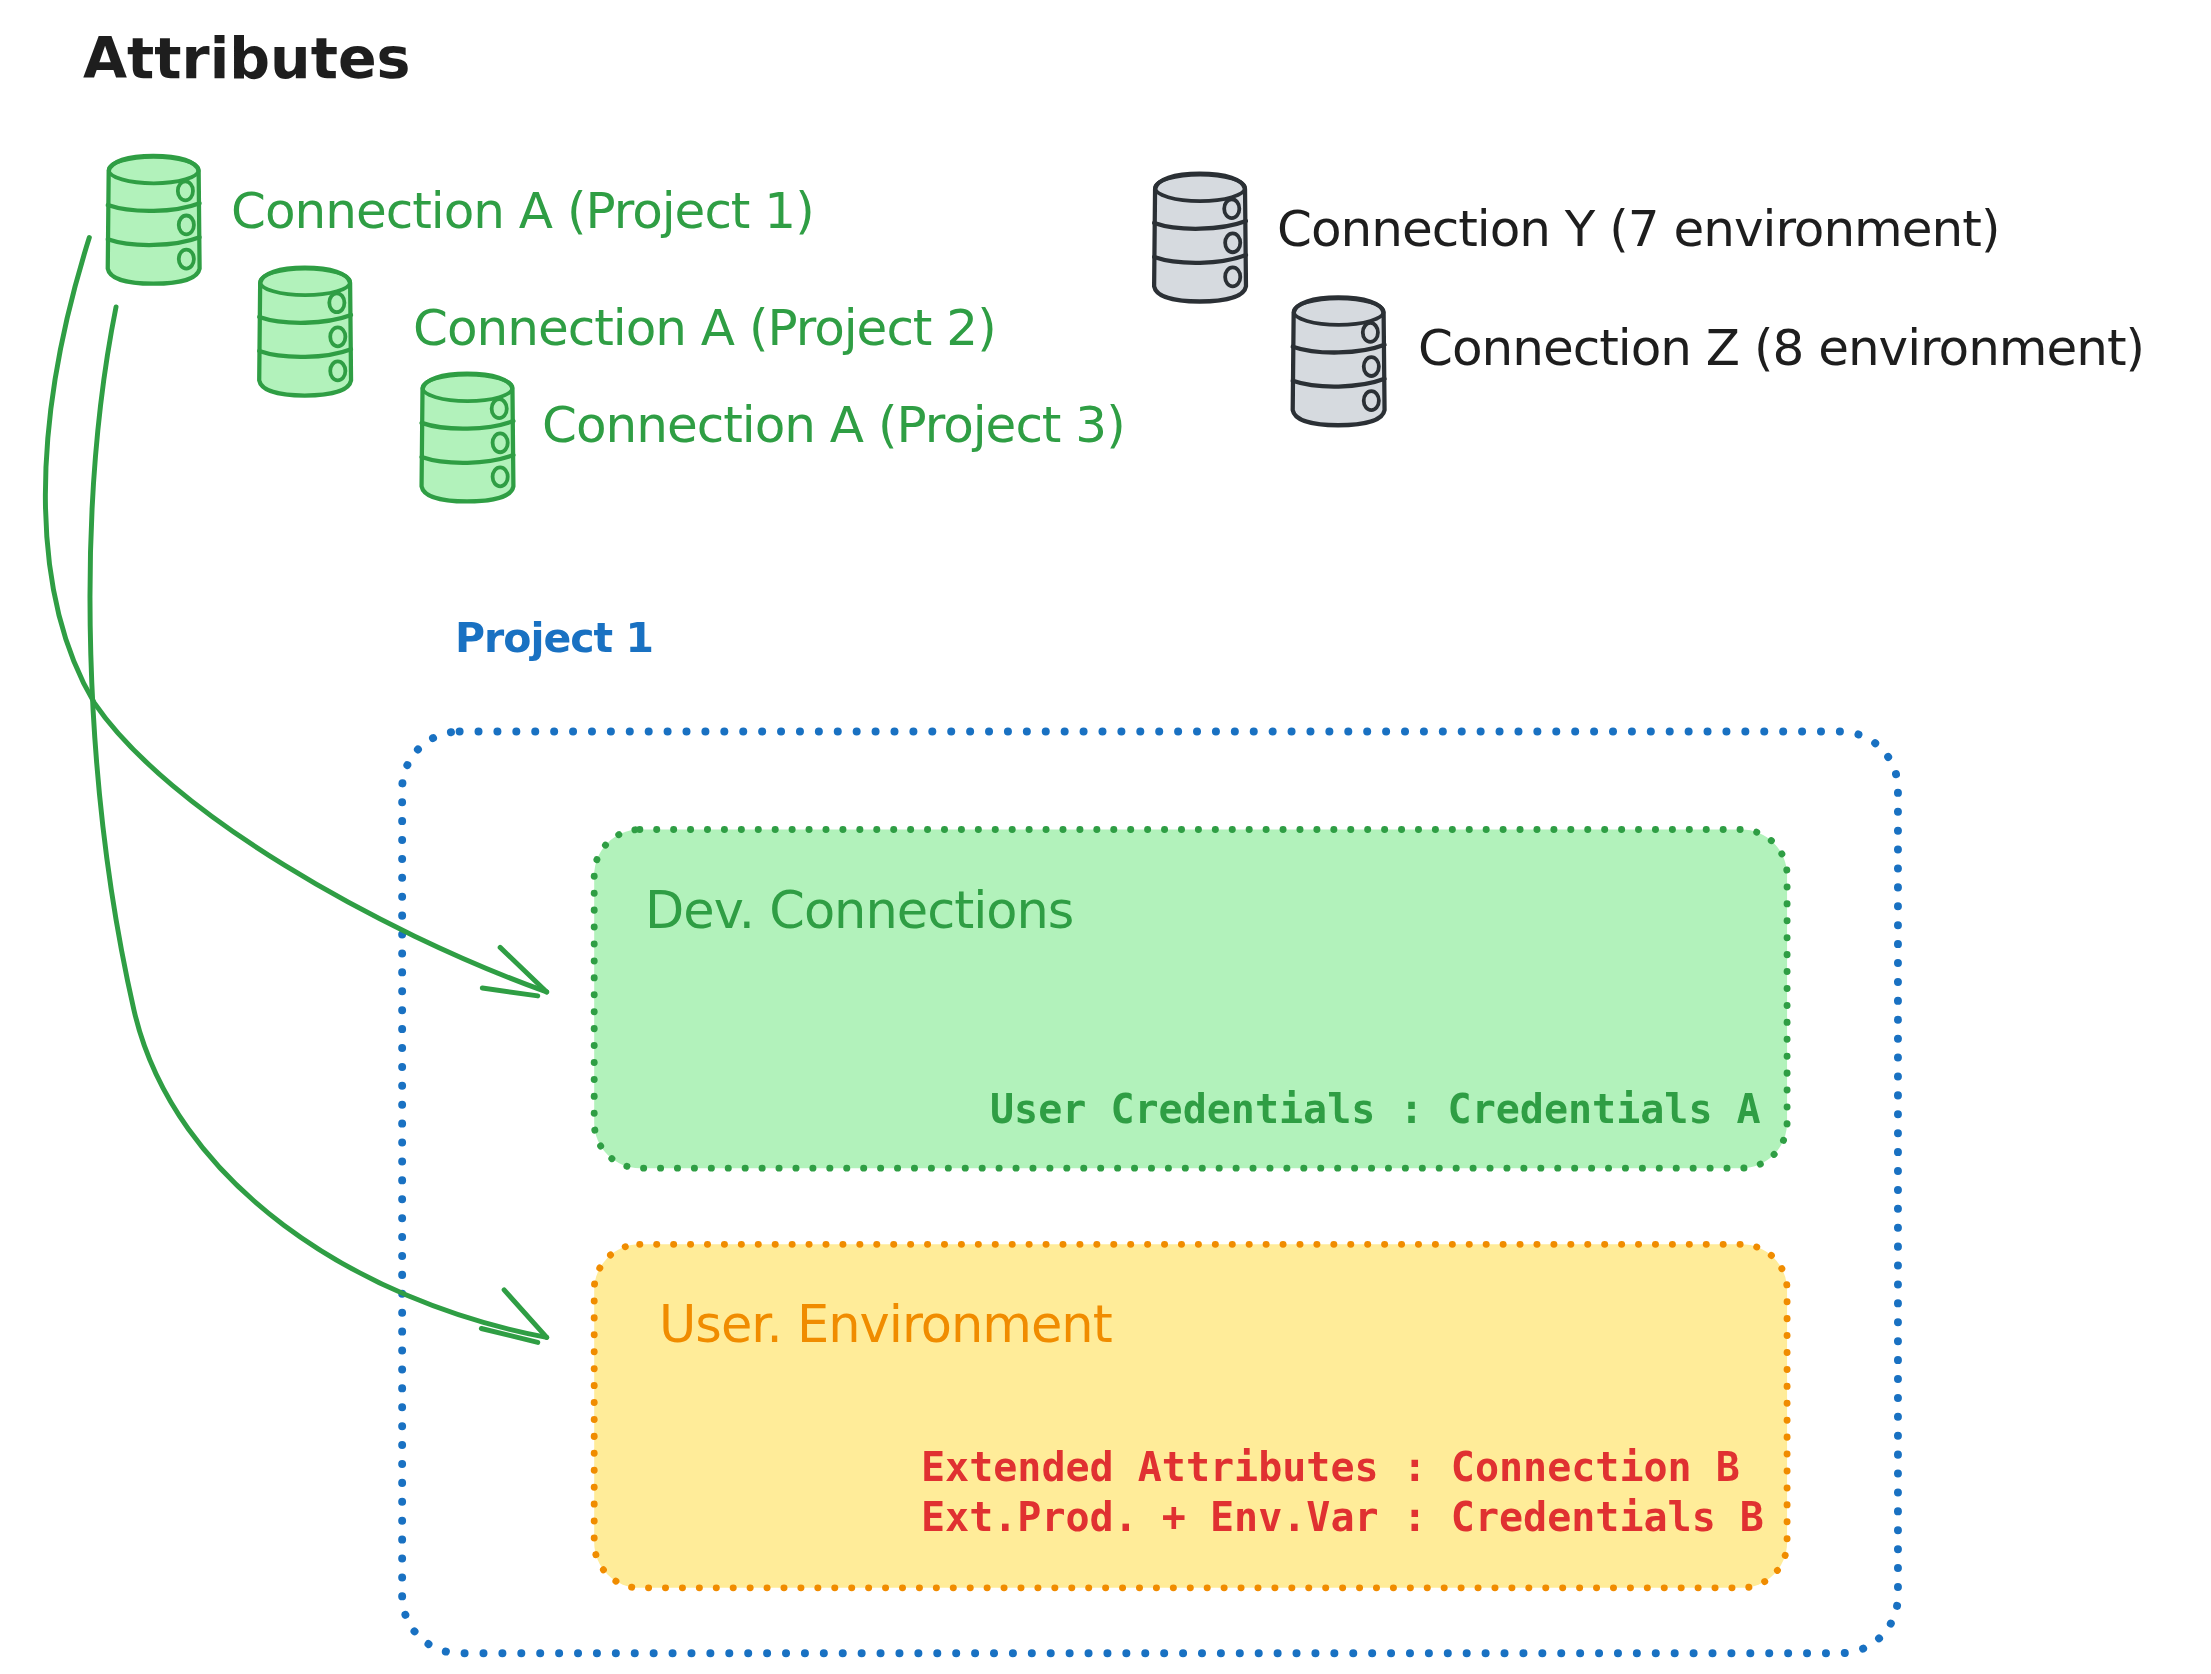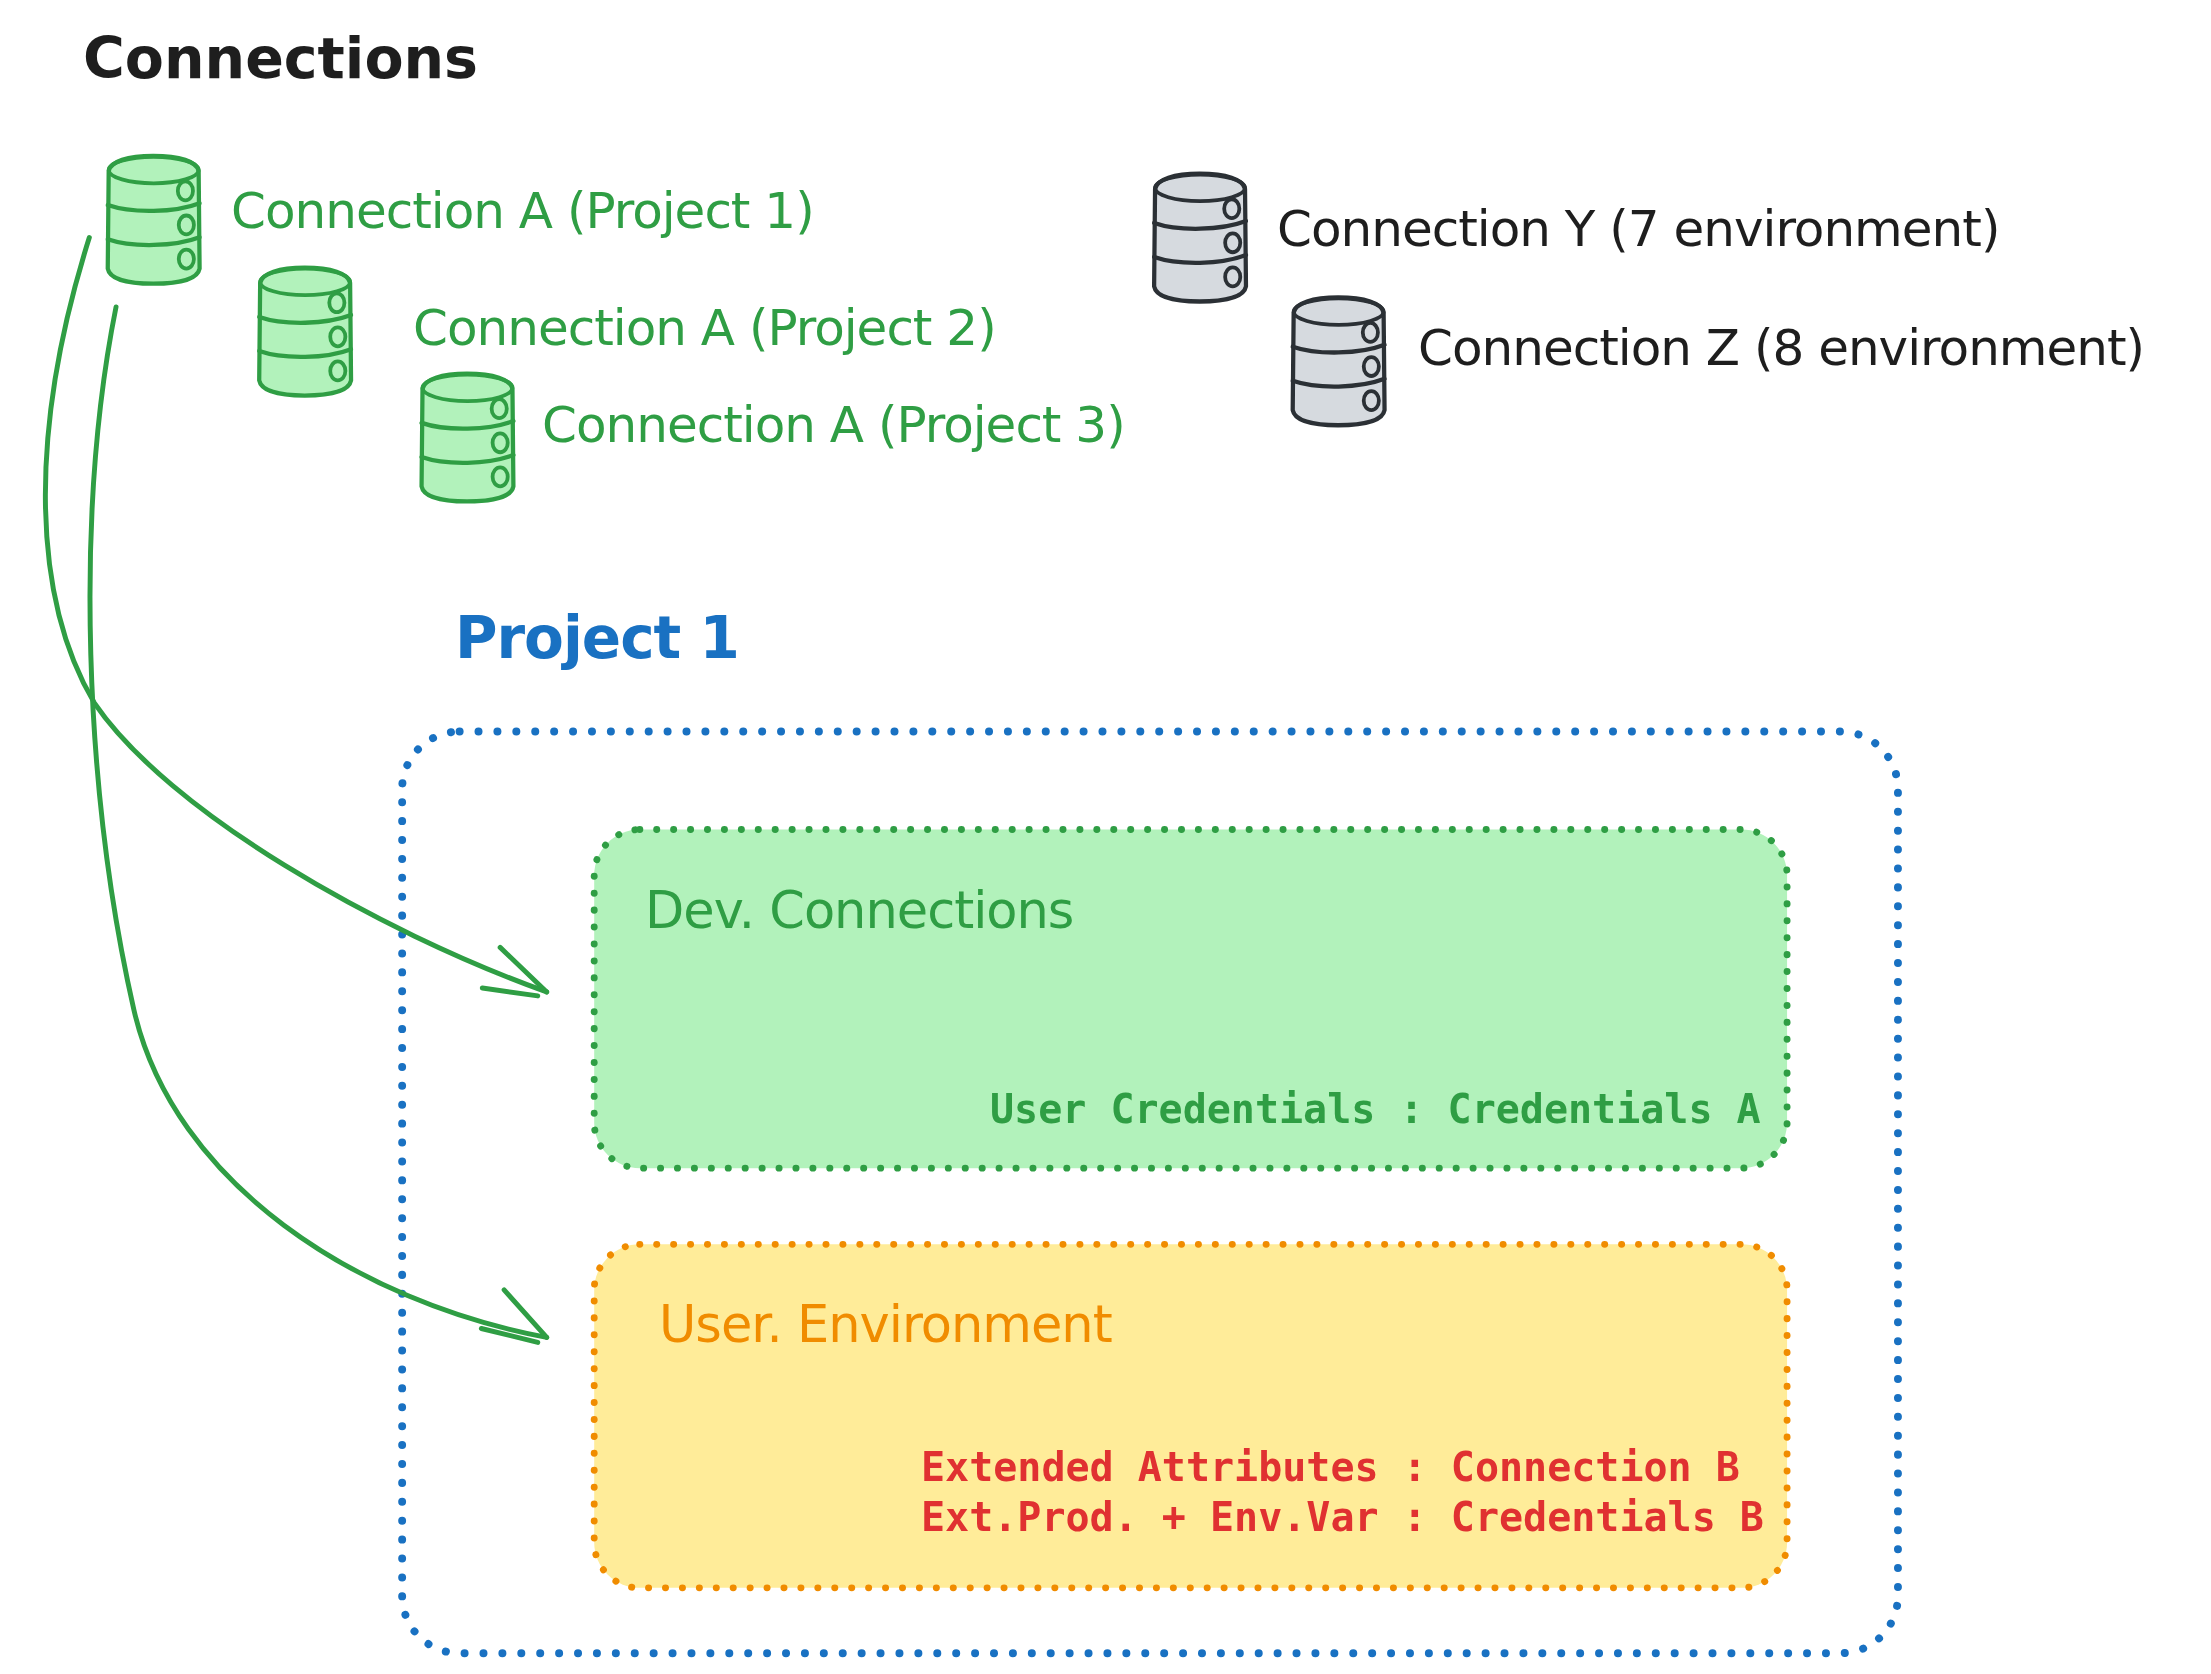--- a/index.html
+++ b/index.html
@@ -11,21 +11,21 @@
   }
   svg.layer{position:absolute;left:0;top:0;}
   .t{position:absolute;white-space:nowrap;}
   .ink{color:var(--c-ink,#1e1e1e);}
   .green{color:var(--c-green,#2f9e44);}
   .blue{color:var(--c-blue,#1971c2);}
   .orange{color:var(--c-orange,#f08c00);}
   .red{color:var(--c-red,#e03131);}
   .title{font-size:57px;line-height:65px;font-weight:700;letter-spacing:0px;}
   .label{font-size:50px;line-height:59px;font-weight:400;letter-spacing:-1px;}
-  .proj-title{font-size:58px;line-height:65px;font-weight:700;letter-spacing:-1px;}
+  .proj-title{font-size:41px;line-height:65px;font-weight:700;letter-spacing:-1px;}
   .env-title{font-size:51px;line-height:59px;font-weight:400;letter-spacing:-1px;}
   .mono{font-family:"DejaVu Sans Mono","Liberation Mono",monospace;font-weight:700;font-size:40px;line-height:50px;letter-spacing:0px;}
 
   
   .pos-connections{left:83px;top:26px;}
   .pos-l1{left:231px;top:182px;}
   .pos-l2{left:386px;top:299px;margin-left:27px;}
   .pos-l3{left:542px;top:396px;}
   .pos-ly{left:1277px;top:200px;}
   .pos-lz{left:1418px;top:319px;}
@@ -72,21 +72,21 @@
       </g>
     </g>
 
     <use href="#db" x="100" y="152" width="110" height="140" style="--f:var(--c-green-fill,#b2f2bb);--s:var(--c-green,#2f9e44)"></use>
     <use href="#db" x="253" y="265" width="110" height="140" style="--f:var(--c-green-fill,#b2f2bb);--s:var(--c-green,#2f9e44)"></use>
     <use href="#db" x="417" y="372" width="110" height="140" style="--f:var(--c-green-fill,#b2f2bb);--s:var(--c-green,#2f9e44)"></use>
     <use href="#db" x="1157" y="170" width="110" height="140" style="--f:var(--c-gray-fill,#d6dadf);--s:var(--c-gray-stroke,#2b3035)"></use>
     <use href="#db" x="1297" y="295" width="110" height="140" style="--f:var(--c-gray-fill,#d6dadf);--s:var(--c-gray-stroke,#2b3035)"></use>
   </svg>
 
-  <div class="t title ink pos-connections">Connections</div>
+  <div class="t title ink pos-connections">Attributes</div>
 
   <div class="t label green pos-l1">Connection A (Project 1)</div>
   <div class="t label green pos-l2">Connection A (Project 2)</div>
   <div class="t label green pos-l3">Connection A (Project 3)</div>
 
   <div class="t label ink pos-ly">Connection Y (7 environment)</div>
   <div class="t label ink pos-lz">Connection Z (8 environment)</div>
 
   <div class="t proj-title blue pos-project">Project 1</div>
 

